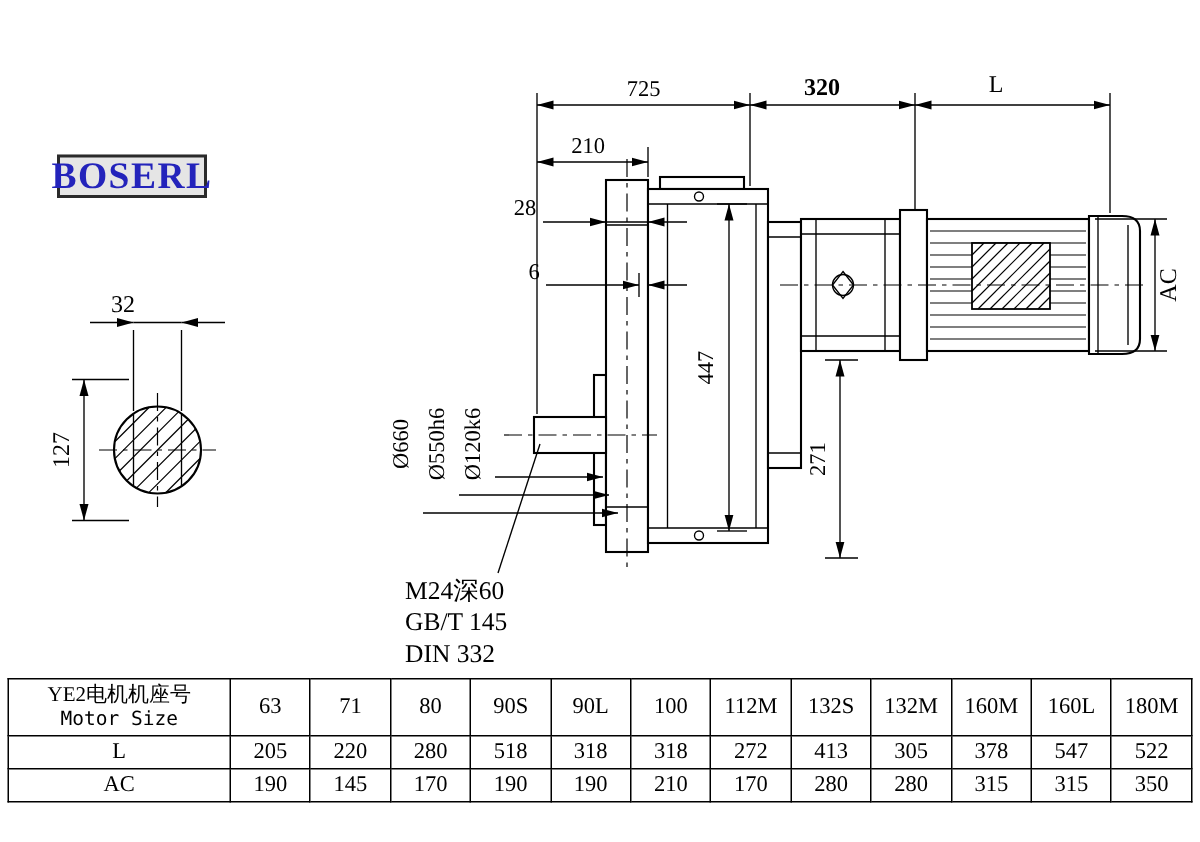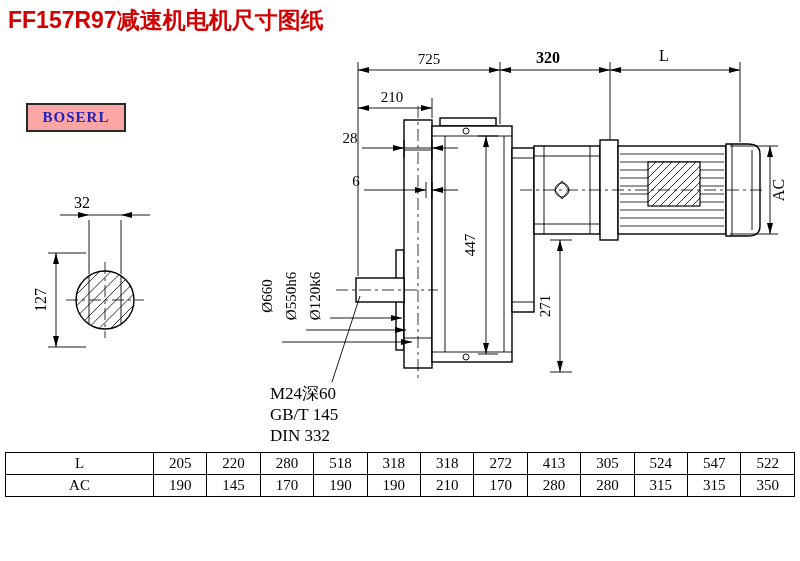--- a/index.html
+++ b/index.html
@@ -1,23 +1,23 @@
 <!DOCTYPE html>
 <html><head>
 <meta charset="utf-8">
 <style>
   *{margin:0;padding:0;box-sizing:border-box}
   html,body{width:800px;height:561px;background:#fff}
   body{font-family:"Liberation Serif", serif; color:#000}
   .page{position:relative;width:800px;height:561px;background:#fff;overflow:hidden}
   .title{position:absolute;left:8px;top:5px;font-family:"Liberation Sans", sans-serif;
          font-size:23px;font-weight:bold;color:#d20000;white-space:nowrap}
-  .logo{position:absolute;left:26px;top:103px;width:100px;height:29px;border:2px solid #2a2a2a;
-        background:#fca5a5;display:flex;align-items:center;justify-content:center;
-        font-size:15px;font-weight:bold;color:#2323bb;letter-spacing:1px;
+  .logo{position:absolute;left:38px;top:103px;width:100px;height:29px;border:2px solid #2a2a2a;
+        background:#e5e5e5;display:flex;align-items:center;justify-content:center;
+        font-size:25px;font-weight:bold;color:#2323bb;letter-spacing:1px;
         font-family:"Liberation Serif", serif}
   svg.drawing{position:absolute;left:0;top:0}
   .out{fill:#fff;stroke:#000;stroke-width:1.4}
   .thin{fill:none;stroke:#000;stroke-width:0.9}
   .fin{fill:none;stroke:#000;stroke-width:0.8}
   .dim,.ext{fill:none;stroke:#000;stroke-width:0.9}
   .cl{fill:none;stroke:#000;stroke-width:0.8;stroke-dasharray:12 4 3 4}
   .hat{fill:none;stroke:#000;stroke-width:0.8}
   text{fill:#000;font-family:"Liberation Serif", serif;font-size:15px}
   .big{font-size:16px}
@@ -28,21 +28,20 @@
   .size-table td{border:1px solid #000;height:22px;padding:0;overflow:hidden}
   .size-table tr.hdr td{height:38px}
   .hdr-cn{font-size:14px;line-height:17px}
   .hdr-en{font-size:13px;line-height:16px;font-family:"DejaVu Sans Mono", monospace}
 </style>
 </head>
 <body>
 
 <div class="page">
 
-  <div class="title">FF157R97减速机电机尺寸图纸</div>
   <div class="logo">BOSERL</div>
 
   <svg class="drawing" width="800" height="452" viewBox="0 0 800 452">
     <defs>
       <marker id="arr" markerWidth="12" markerHeight="8" refX="11" refY="4" orient="auto-start-reverse" markerUnits="userSpaceOnUse">
         <path d="M0,1 L11,4 L0,7 Z" fill="#000"></path>
       </marker>
     </defs>
 
     <g>
@@ -215,32 +214,50 @@
         <col>
         <col>
         <col>
         <col>
         <col>
         <col>
         <col>
         <col>
     </colgroup>
     <tbody>
+        <tr class="hdr">
+      <td>
+        <div class="hdr-cn">YE2电机机座号</div>
+        <div class="hdr-en">Motor Size</div>
+      </td>
+      <td>63</td>
+      <td>71</td>
+      <td>80</td>
+      <td>90S</td>
+      <td>90L</td>
+      <td>100</td>
+      <td>112M</td>
+      <td>132S</td>
+      <td>132M</td>
+      <td>160M</td>
+      <td>160L</td>
+      <td>180M</td>
+    </tr>
     <tr>
       <td>L</td>
       <td>205</td>
       <td>220</td>
       <td>280</td>
       <td>518</td>
       <td>318</td>
       <td>318</td>
       <td>272</td>
       <td>413</td>
       <td>305</td>
-      <td>524</td>
+      <td>378</td>
       <td>547</td>
       <td>522</td>
     </tr>
     <tr>
       <td>AC</td>
       <td>190</td>
       <td>145</td>
       <td>170</td>
       <td>190</td>
       <td>190</td>

